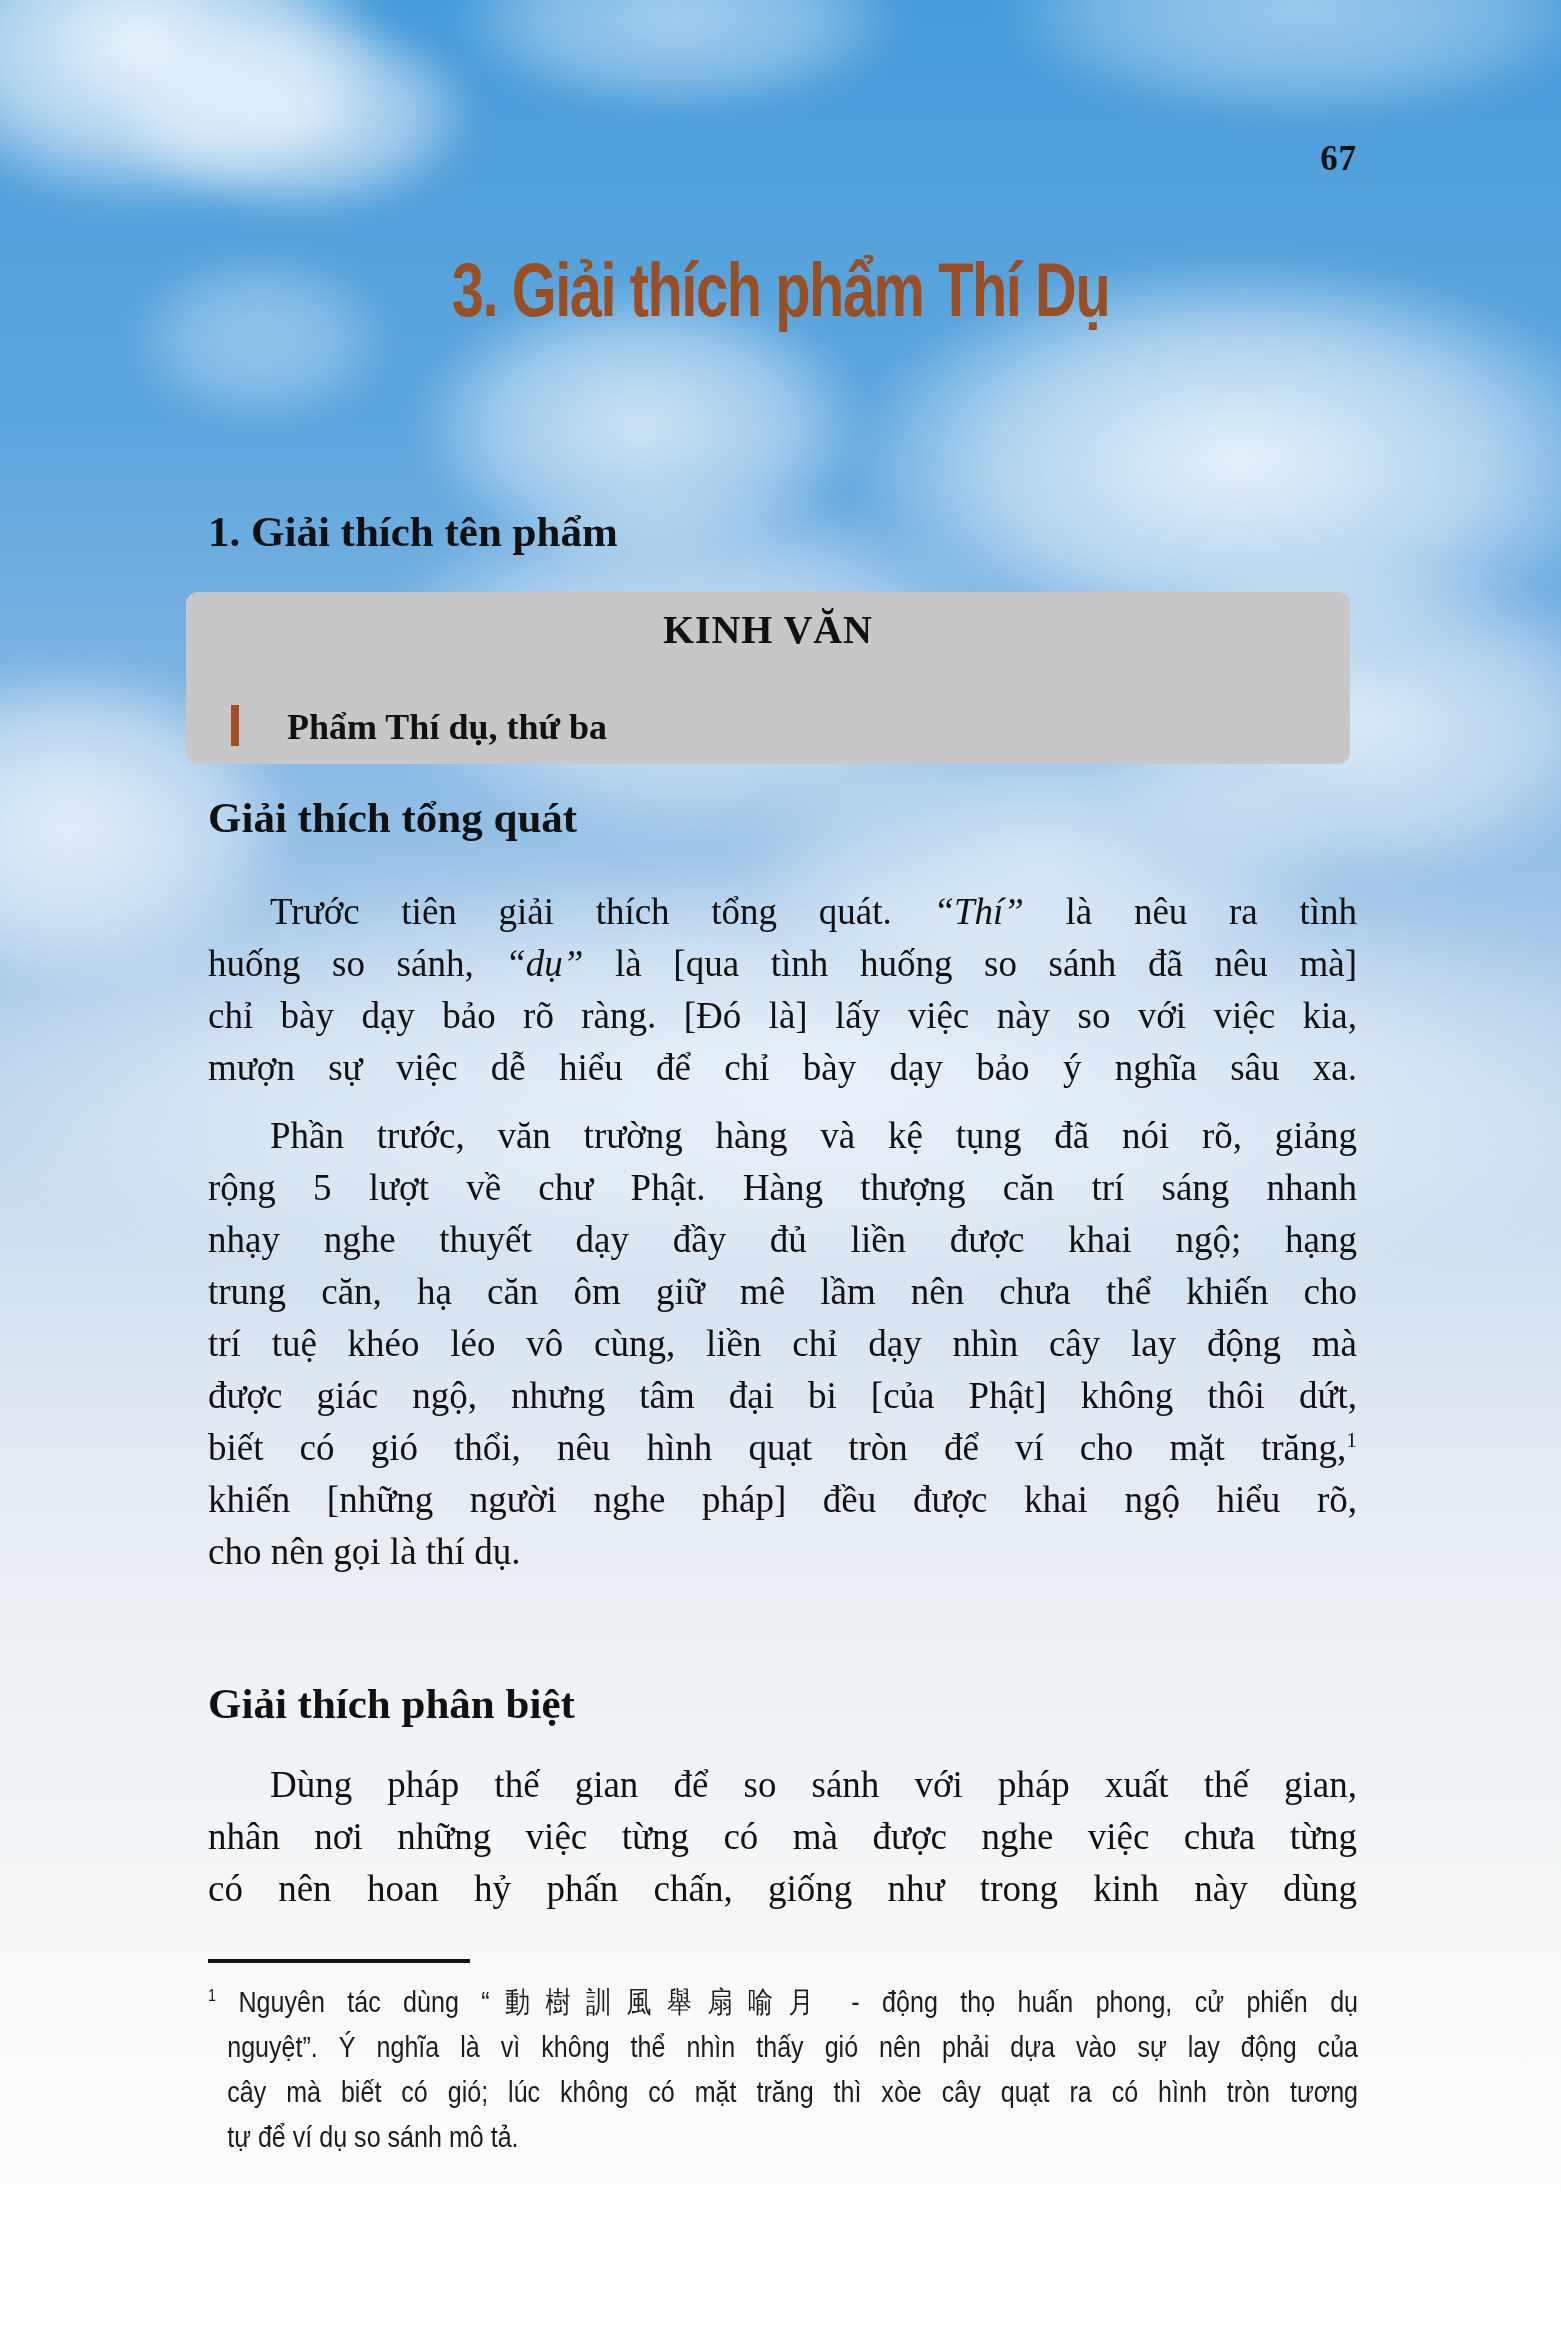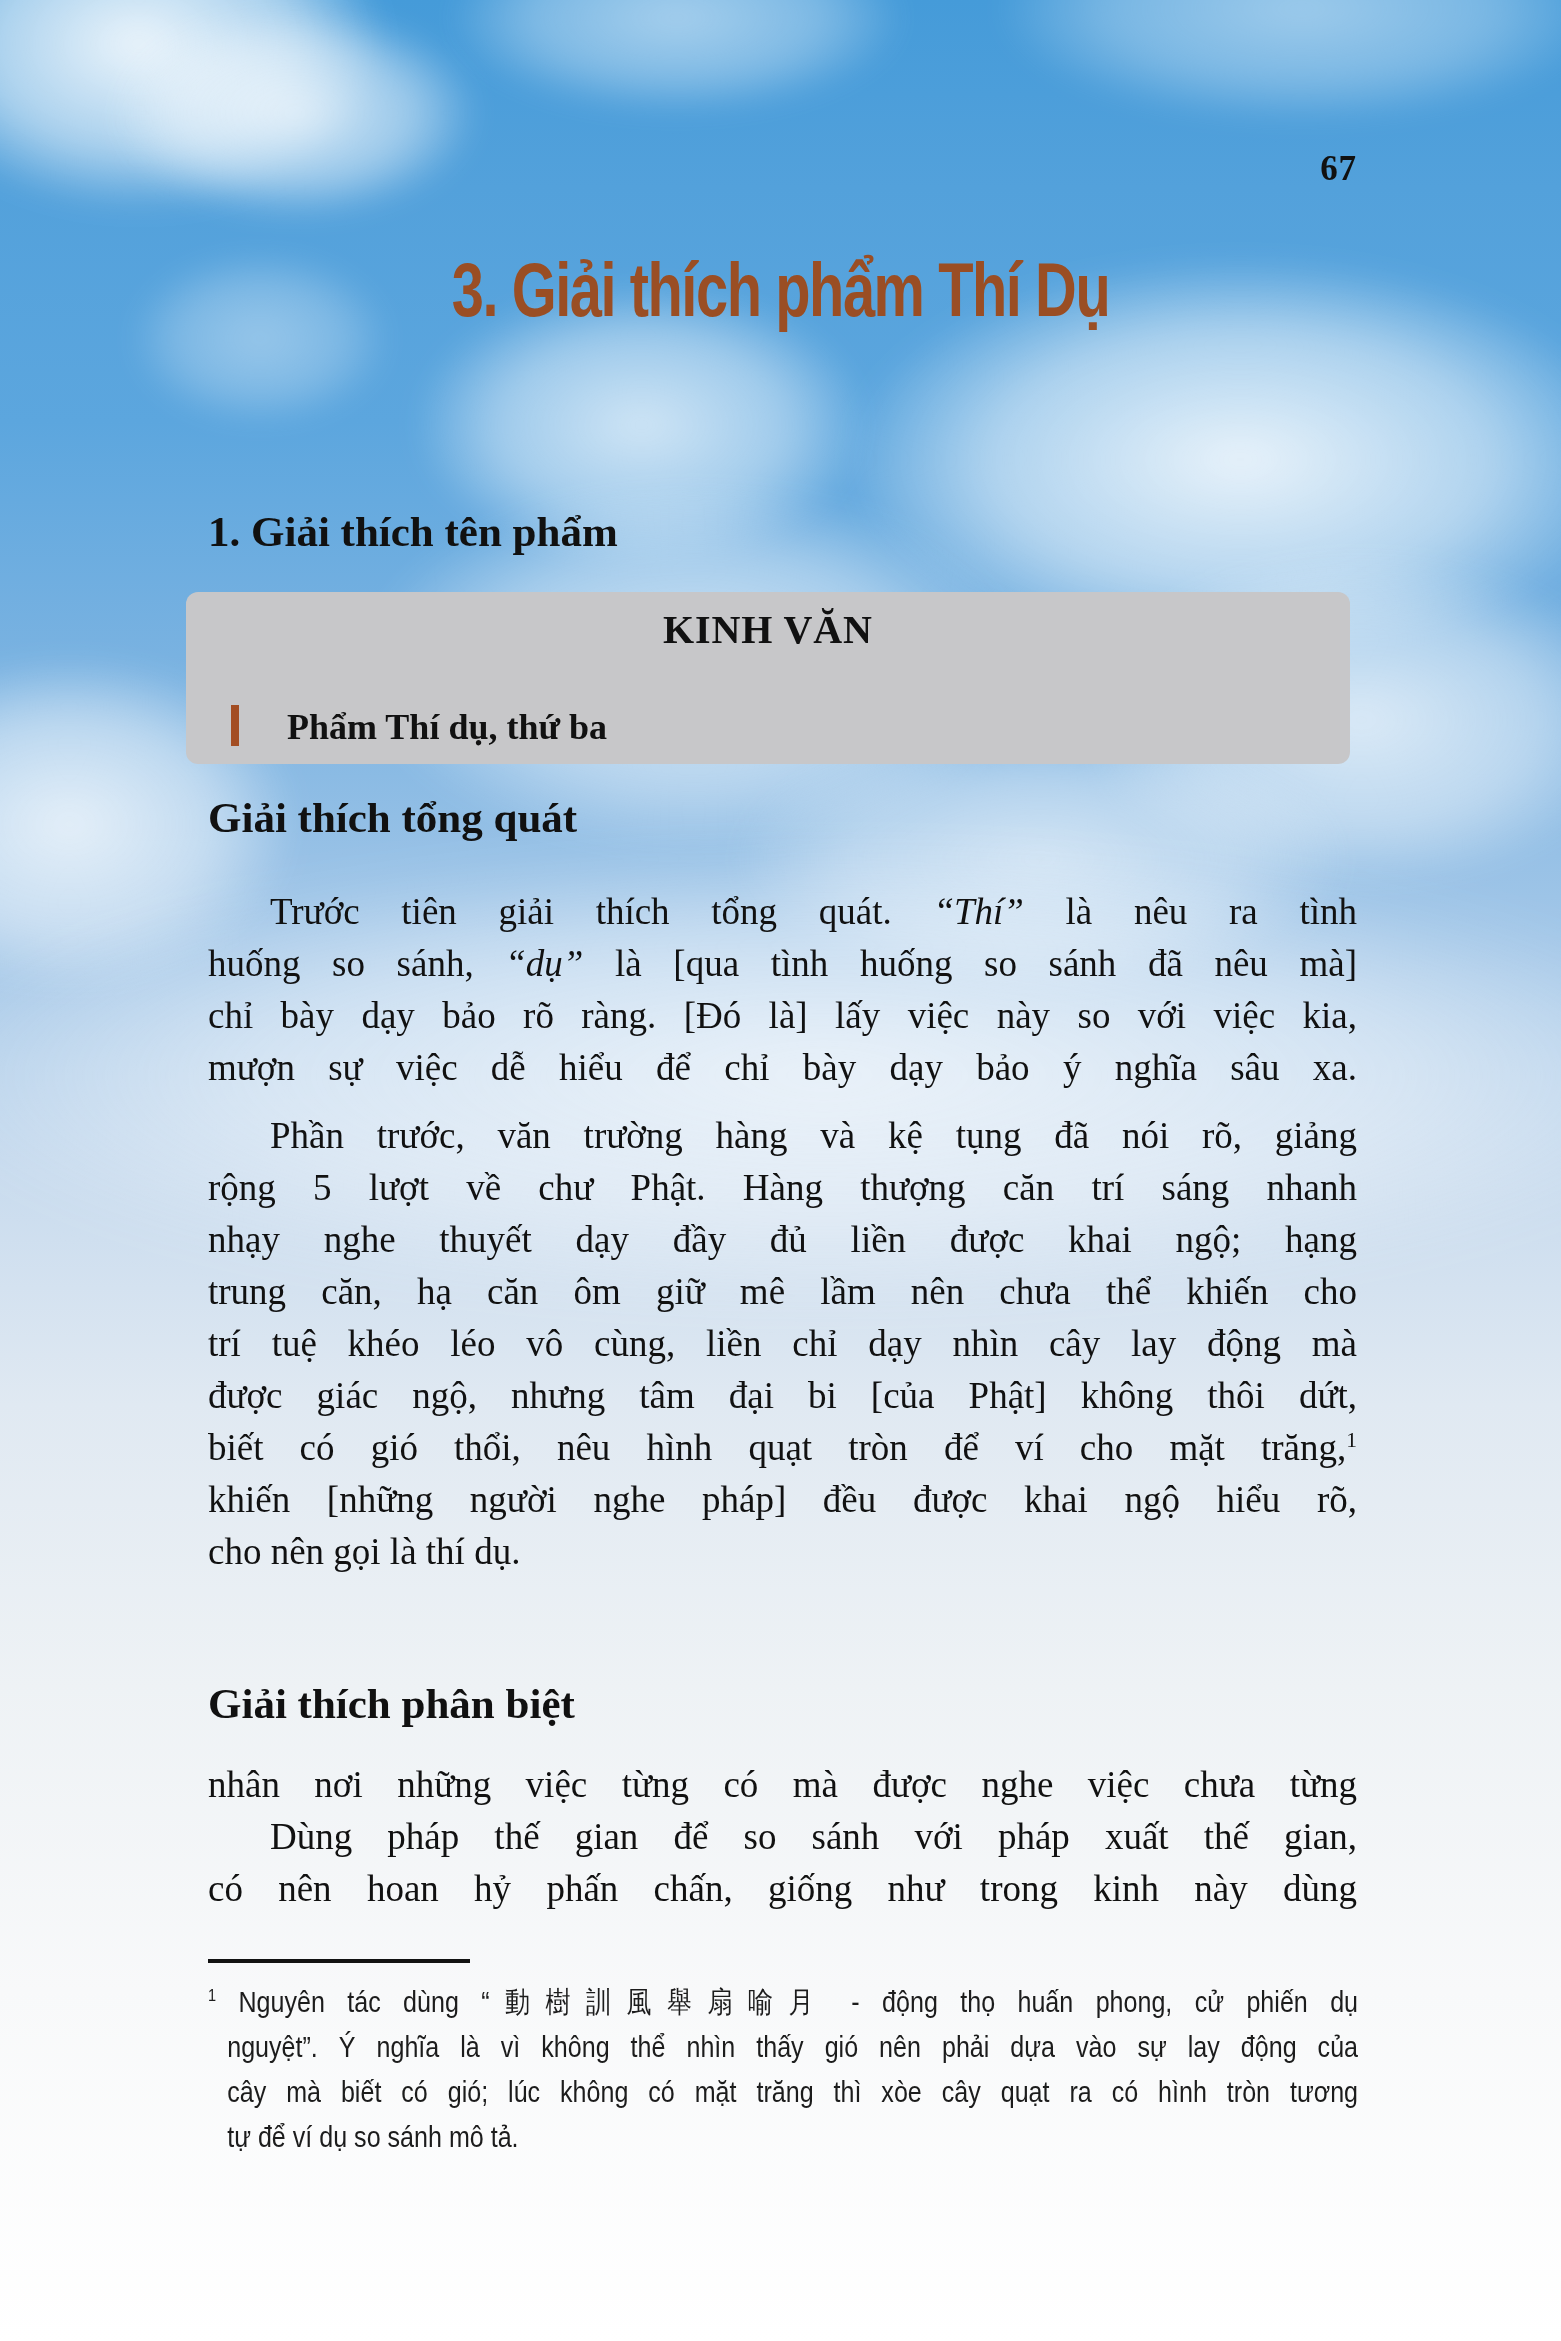--- a/index.html
+++ b/index.html
@@ -13,21 +13,21 @@
       #459bd9 0%, #53a1db 8%, #5ca6de 18%, #79b2e1 28%,
       #a3c7e8 40%, #c8dbee 50%, #e0e9f2 60%, #eef2f5 72%,
       #f8f9fa 85%, #ffffff 100%);
   }
   .cloud { position:absolute; border-radius:50%;
     background:radial-gradient(ellipse at center,
       rgba(255,255,255,.95) 0%, rgba(255,255,255,.55) 45%, rgba(255,255,255,0) 72%);
     filter:blur(14px);
   }
   
-  .pagenum { position:absolute; top:149px; right:204px;
+  .pagenum { position:absolute; top:139px; right:204px;
     font-size:35px; font-weight:bold; letter-spacing:0.9px; }
   .title { position:absolute; top:245px; left:0; width:1561px; margin:0;
     text-align:center; white-space:nowrap;
     font-family:"Liberation Sans","DejaVu Sans",sans-serif;
     font-weight:bold; font-size:68px; letter-spacing:-1.7px;
     color:var(--title-brown,#9a4e24);
     transform:scale(0.85,1.12); transform-origin:center top; }
   .h-section { position:absolute; left:208px; top:507px; margin:0;
     font-size:43px; font-weight:bold;text-align:right; }
   .kv-box { position:absolute; left:186px; top:592px; width:1164px; height:172px;
@@ -111,22 +111,22 @@
     <div class="bl"><span>trí tuệ khéo léo vô cùng, liền chỉ dạy nhìn cây lay động mà</span></div>
     <div class="bl"><span>được giác ngộ, nhưng tâm đại bi [của Phật] không thôi dứt,</span></div>
     <div class="bl"><span>biết có gió thổi, nêu hình quạt tròn để ví cho mặt trăng,</span><sup class="s">1</sup></div>
     <div class="bl"><span>khiến [những người nghe pháp] đều được khai ngộ hiểu rõ,</span></div>
     <div class="bl last"><span>cho nên gọi là thí dụ.</span></div>
   </div>
 
   <h2 class="h-sub" id="h-phanbiet">Giải thích phân biệt</h2>
 
   <div class="para" id="para3">
+    <div class="bl first"><span>Dùng pháp thế gian để so sánh với pháp xuất thế gian,</span></div>
     <div class="bl"><span>nhân nơi những việc từng có mà được nghe việc chưa từng</span></div>
-    <div class="bl first"><span>Dùng pháp thế gian để so sánh với pháp xuất thế gian,</span></div>
     <div class="bl"><span>có nên hoan hỷ phấn chấn, giống như trong kinh này dùng</span></div>
   </div>
 
   <div class="fn-rule"></div>
 
   <div class="footnote">
     <div class="fn-line first"><sup class="s">1</sup><span> Nguyên tác dùng “</span><span class="cjk">動樹訓風舉扇喻月</span><span> - động thọ huấn phong, cử phiến dụ</span></div>
     <div class="fn-line"><span>nguyệt”. Ý nghĩa là vì không thể nhìn thấy gió nên phải dựa vào sự lay động của</span></div>
     <div class="fn-line"><span>cây mà biết có gió; lúc không có mặt trăng thì xòe cây quạt ra có hình tròn tương</span></div>
     <div class="fn-line last"><span>tự để ví dụ so sánh mô tả.</span></div>

